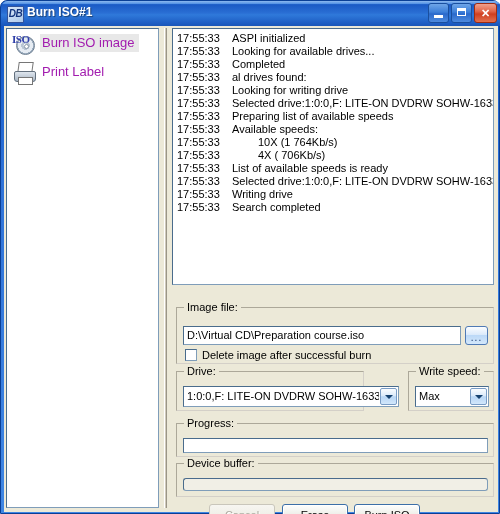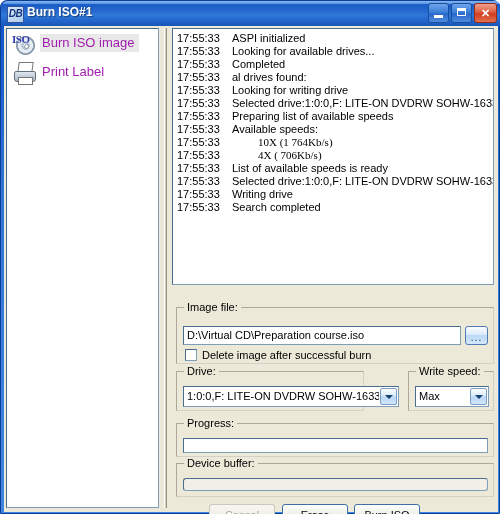--- a/index.html
+++ b/index.html
@@ -211,21 +211,21 @@
     height: 13px;
     line-height: 13px;
     font-size: 11px;
     white-space: nowrap;
     padding-left: 4px;
   }
   .log-row .t {
     display: inline-block; width: 55px;
   }
   .log-row .m { display: inline-block; }
-  .log-row .m.ind1 { padding-left: 26px; font-family: Liberation Serif, serif; }
+  .log-row .m.ind1 { padding-left: 26px; }
 
   
   .gb {
     position: absolute;
     box-sizing: border-box;
     border: 1px solid #d4d0c8;
     border-top-color: #aca899;
     border-left-color: #aca899;
   }
   .gb > .gb-title {

